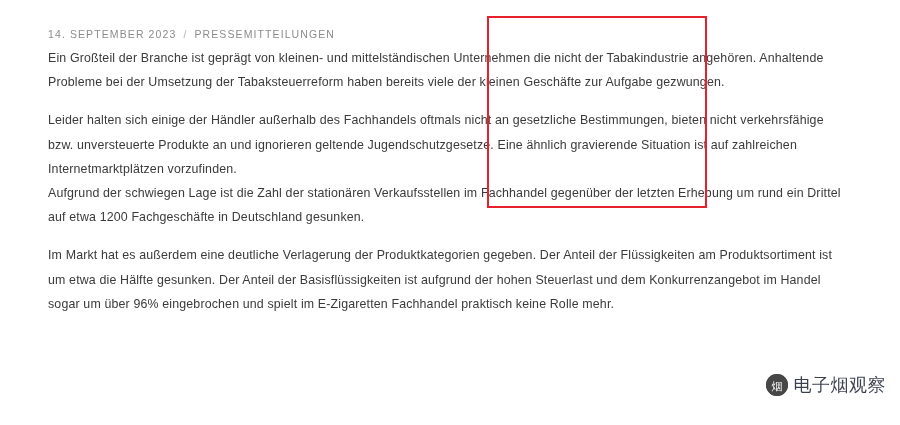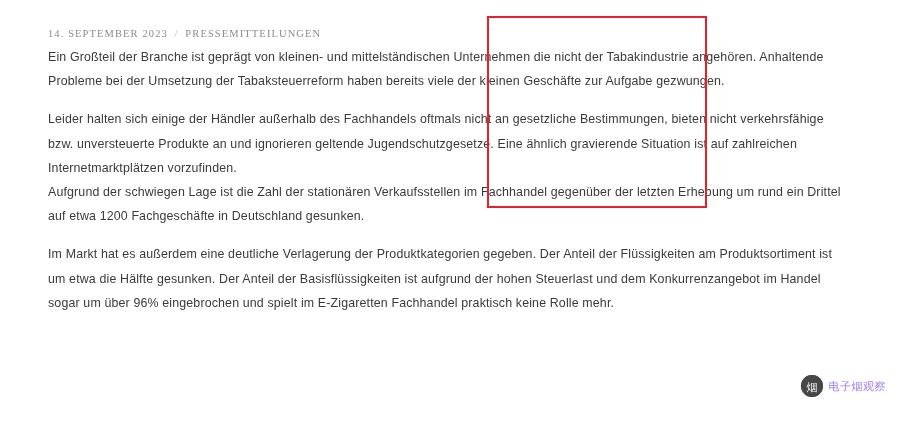--- a/index.html
+++ b/index.html
@@ -30,21 +30,21 @@
     left: 48px;
     top: 28px;
     width: 800px;
   }
 
   .meta {
     font-size: 10.5px;
     letter-spacing: 1.1px;
     color: #8c8c8c;
     text-transform: uppercase;
-    font-family: Liberation Serif, serif;
+    font-family: Liberation Sans, sans-serif;
     margin: 0 0 6px 0;
     white-space: nowrap;
   }
   .meta .sep {
     color: #b0b0b0;
     padding: 0 3px;
   }
 
   h1.headline {
     font-family: "Liberation Serif", serif;
@@ -94,22 +94,22 @@
     height: 22px;
     border-radius: 50%;
     background: #1f1f1f;
     display: flex;
     align-items: center;
     justify-content: center;
     flex: none;
   }
   .wm-logo svg { display: block; }
   .wm-text {
-    font-size: 11px;
-    color: #8b5cf6;
+    font-size: 18px;
+    color: #0f172a;
     letter-spacing: 0.5px;
     font-family: "DejaVu Sans", sans-serif;
     white-space: nowrap;
   }
 </style>
 </head>
 <body>
 
 <div class="page">
 

